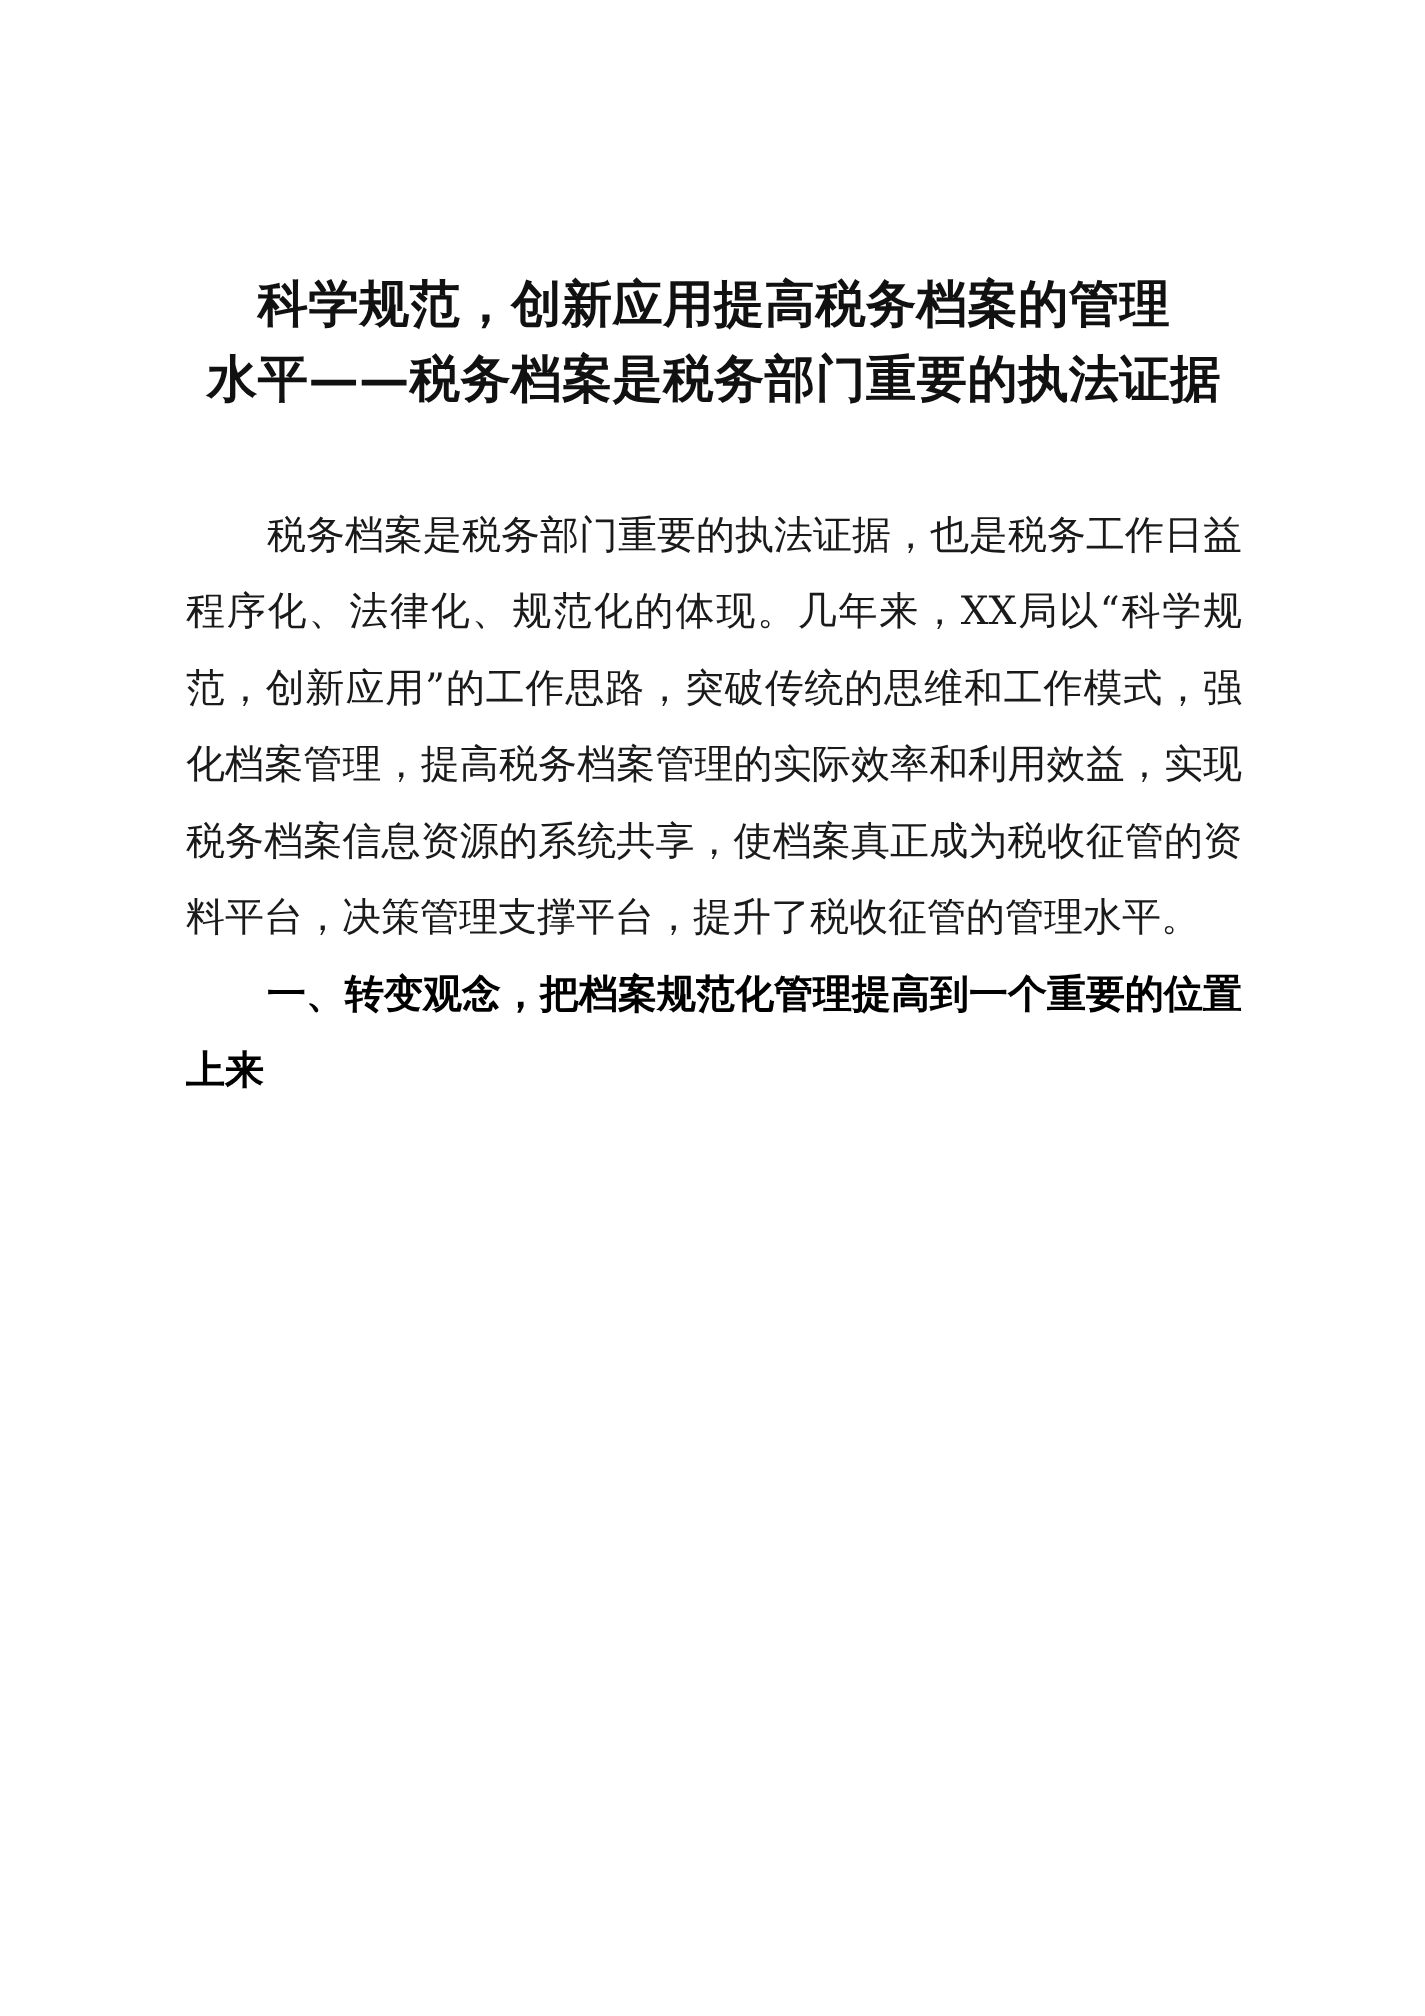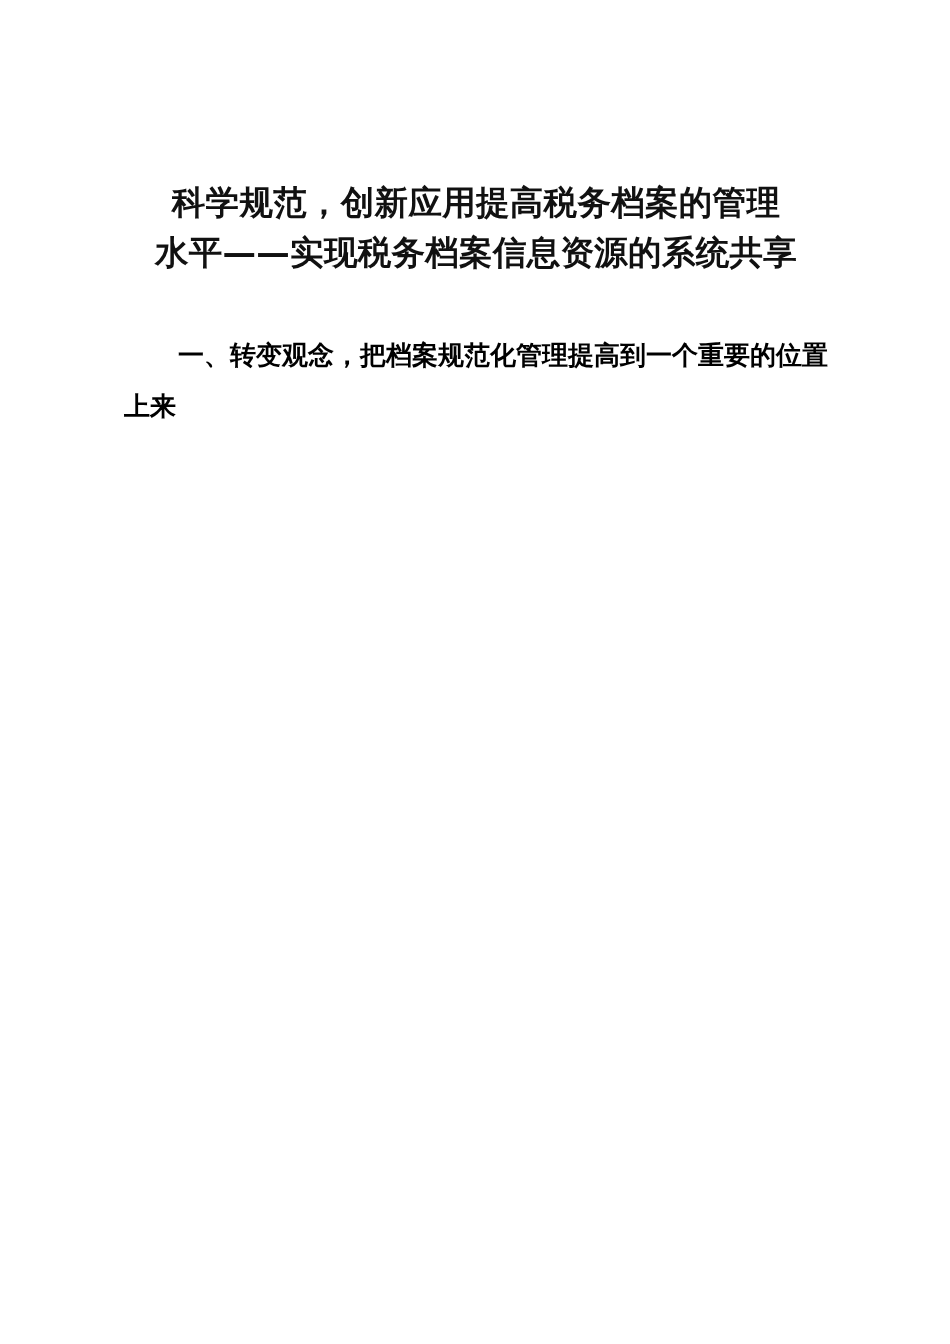--- a/index.html
+++ b/index.html
@@ -64,38 +64,38 @@
   .heading {
     font-size: 26px;
     line-height: 51px;
     font-weight: bold;
     text-align: justify;
     text-align-last: left;
     text-justify: inter-character;
     margin: 0;
     color: #000000;
     word-break: break-all;
-    font-family: Liberation Mono, monospace;
   }
   .heading .indent {
     display: inline-block;
     width: 54px;
   }
 </style>
 </head>
 <body>
 
 <div class="page">
   <div class="content">
 
     <h1 class="doc-title">
       <span class="title-line">科学规范，创新应用提高税务档案的管理</span>
-      <span class="title-line">水平——实现税务档案信息资源的系统共享</span>
+      <span class="title-line">水平——税务档案是税务部门重要的执法证据</span>
     </h1>
 
     <div class="title-gap"></div>
 
+    <p class="para"><span class="indent"></span><span>税务档案是税务部门重要的执法证据，也是税务工作日益程序化、法律化、规范化的体现。几年来，XX局以“科学规范，创新应用”的工作思路，突破传统的思维和工作模式，强化档案管理，提高税务档案管理的实际效率和利用效益，实现税务档案信息资源的系统共享，使档案真正成为税收征管的资料平台，决策管理支撑平台，提升了税收征管的管理水平。</span></p>
 
     <p class="heading"><span class="indent"></span><span>一、转变观念，把档案规范化管理提高到一个重要的位置上来</span></p>
 
 
   </div>
 </div>
 
 </body></html>

